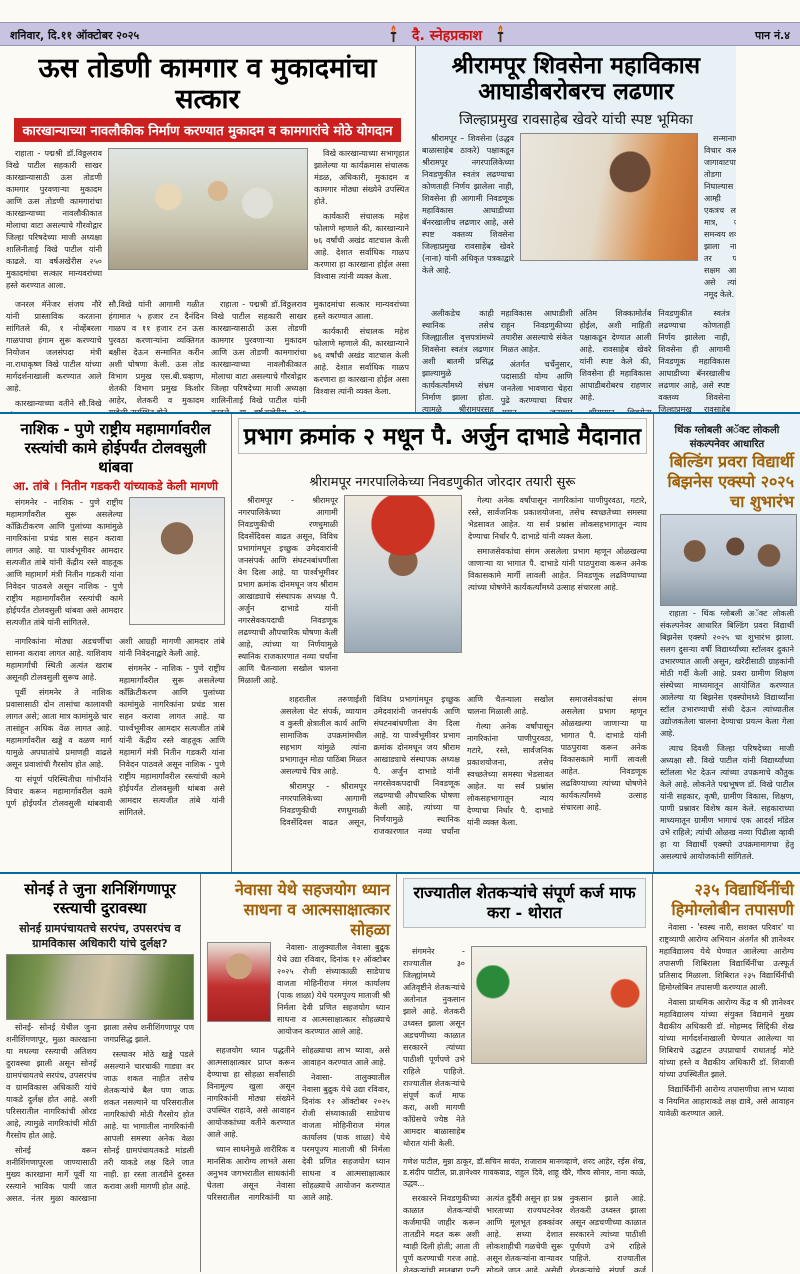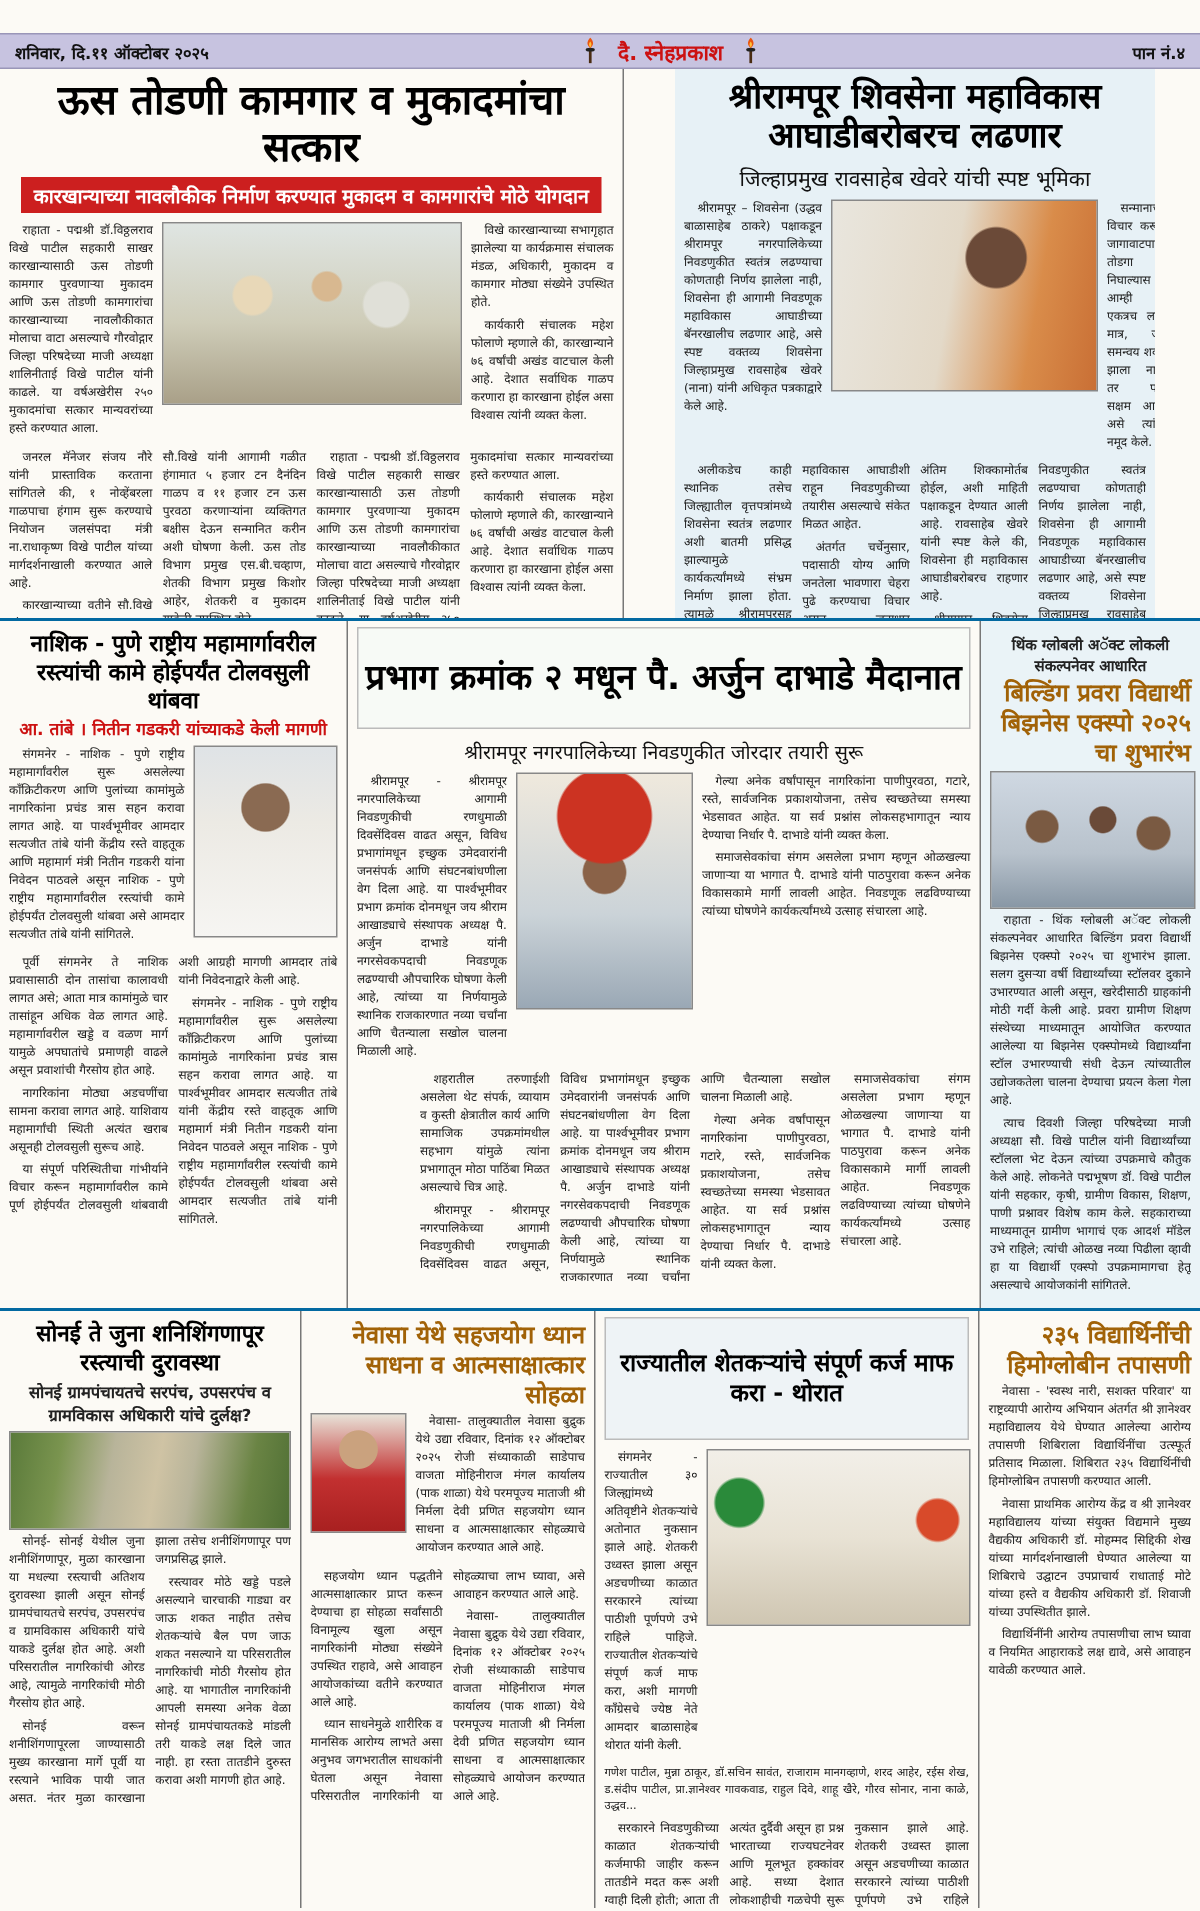--- a/index.html
+++ b/index.html
@@ -25,21 +25,21 @@
   .h-big{font-size:27px;line-height:1.15;font-weight:bold;text-align:center;margin:2px 0 4px;color:#000;}
   .h-big2{font-size:23px;line-height:1.15;font-weight:bold;text-align:center;margin:2px 0 4px;color:#000;}
   .h-mid{font-size:15px;line-height:1.25;font-weight:bold;text-align:center;margin:2px 0 2px;color:#000;}
   .h-sm{font-size:16px;line-height:1.25;font-weight:bold;text-align:right;margin:2px 0 2px;color:#a16207;}
   .banner-red{background:#cc1f1f;color:#fff;font-weight:bold;font-size:13px;text-align:center;
               padding:3px 4px;margin:2px 8px 6px;}
   .sub-plain{font-size:14px;font-weight:normal;text-align:center;margin:1px 0 5px;color:#111;}
   .sub-red{font-size:11.5px;font-weight:bold;text-align:center;color:#cc1111;margin:1px 0 4px;}
   .sub-dark{font-size:11px;font-weight:bold;text-align:center;color:#222;margin:1px 0 4px;}
   .kicker{font-size:10px;font-weight:bold;text-align:center;color:#222;margin:4px 0 1px;}
-  .boxed{border:1px solid #bbb;background:#f7faf6;padding:18px 4px;margin-bottom:6px;}
+  .boxed{border:1px solid #bbb;background:#f7faf6;padding:2px 4px;margin-bottom:18px;}
   
   .btxt{font-size:8px;line-height:1.5;text-align:justify;}
   .btxt p{margin:0 0 3px;text-indent:9px;}
   .cols2{column-count:2;column-gap:7px;}
   .cols3{column-count:3;column-gap:7px;}
   .cols4{column-count:4;column-gap:7px;}
   .toprow{display:flex;gap:6px;margin-bottom:4px;}
   .toprow .tcol{flex:1;}
   
   .photo{border:1px solid #888;flex-shrink:0;}
@@ -117,21 +117,21 @@
         </div>
       </div>
       <div class="btxt cols4" style="height:168px;overflow:hidden;">
         <p>जनरल मॅनेजर संजय नौरे यांनी प्रास्ताविक करताना सांगितले की, १ नोव्हेंबरला गाळपाचा हंगाम सुरू करण्याचे नियोजन जलसंपदा मंत्री ना.राधाकृष्ण विखे पाटील यांच्या मार्गदर्शनाखाली करण्यात आले आहे.</p>
         <p>कारखान्याच्या वतीने सौ.विखे यांचा सत्कार करण्यात आला. सौ.विखे यांनी आगामी गळीत हंगामात ५ हजार टन दैनंदिन गाळप व ११ हजार टन ऊस पुरवठा करणाऱ्यांना व्यक्तिगत बक्षीस देऊन सन्मानित करीन अशी घोषणा केली. ऊस तोड विभाग प्रमुख एस.बी.चव्हाण, शेतकी विभाग प्रमुख किशोर आहेर, शेतकरी व मुकादम यावेळी उपस्थित होते.</p>
         <p>राहाता - पद्मश्री डॉ.विठ्ठलराव विखे पाटील सहकारी साखर कारखान्यासाठी ऊस तोडणी कामगार पुरवणाऱ्या मुकादम आणि ऊस तोडणी कामगारांचा कारखान्याच्या नावलौकीकात मोलाचा वाटा असल्याचे गौरवोद्गार जिल्हा परिषदेच्या माजी अध्यक्षा शालिनीताई विखे पाटील यांनी काढले. या वर्षअखेरीस २५० मुकादमांचा सत्कार मान्यवरांच्या हस्ते करण्यात आला.</p>
         <p>कार्यकारी संचालक महेश फोलाणे म्हणाले की, कारखान्याने ७६ वर्षांची अखंड वाटचाल केली आहे. देशात सर्वाधिक गाळप करणारा हा कारखाना होईल असा विश्वास त्यांनी व्यक्त केला.</p>
       </div>
     </section>
 
-    <section class="art bg-blue" style="width:320px;margin-left:34px;">
+    <section class="art bg-blue" style="width:320px;">
       <h1 class="h-big2">श्रीरामपूर शिवसेना महाविकास आघाडीबरोबरच लढणार</h1>
       <div class="sub-plain">जिल्हाप्रमुख रावसाहेब खेवरे यांची स्पष्ट भूमिका</div>
       <div class="toprow">
         <div class="tcol btxt" style="flex:0 0 92px;">
           <p>श्रीरामपूर – शिवसेना (उद्धव बाळासाहेब ठाकरे) पक्षाकडून श्रीरामपूर नगरपालिकेच्या निवडणुकीत स्वतंत्र लढण्याचा कोणताही निर्णय झालेला नाही, शिवसेना ही आगामी निवडणूक महाविकास आघाडीच्या बॅनरखालीच लढणार आहे, असे स्पष्ट वक्तव्य शिवसेना जिल्हाप्रमुख रावसाहेब खेवरे (नाना) यांनी अधिकृत पत्रकाद्वारे केले आहे.</p>
         </div>
         <div class="photo ph-khevre" style="width:178px;height:128px;"></div>
         <div class="tcol btxt">
           <p>सन्मानाचा विचार करून जागावाटपाचा तोडगा निघाल्यास आम्ही एकत्रच लढू, मात्र, जर समन्वय शक्य झाला नाही तर पक्ष सक्षम आहे, असे त्यांनी नमूद केले.</p>
         </div>
@@ -149,22 +149,22 @@
     <section class="art vline" style="width:240px;">
       <h2 class="h-mid">नाशिक - पुणे राष्ट्रीय महामार्गावरील रस्त्यांची कामे होईपर्यंत टोलवसुली थांबवा</h2>
       <div class="sub-red">आ. तांबे । नितीन गडकरी यांच्याकडे केली मागणी</div>
       <div class="toprow">
         <div class="tcol btxt">
           <p>संगमनेर - नाशिक - पुणे राष्ट्रीय महामार्गांवरील सुरू असलेल्या काँक्रिटीकरण आणि पुलांच्या कामांमुळे नागरिकांना प्रचंड त्रास सहन करावा लागत आहे. या पार्श्वभूमीवर आमदार सत्यजीत तांबे यांनी केंद्रीय रस्ते वाहतूक आणि महामार्ग मंत्री नितीन गडकरी यांना निवेदन पाठवले असून नाशिक - पुणे राष्ट्रीय महामार्गांवरील रस्त्यांची कामे होईपर्यंत टोलवसुली थांबवा असे आमदार सत्यजीत तांबे यांनी सांगितले.</p>
         </div>
         <div class="photo ph-tambe" style="width:96px;height:128px;"></div>
       </div>
       <div class="btxt cols2" style="height:238px;overflow:hidden;">
+        <p>नागरिकांना मोठ्या अडचणींचा सामना करावा लागत आहे. याशिवाय महामार्गांची स्थिती अत्यंत खराब असूनही टोलवसुली सुरूच आहे.</p>
         <p>पूर्वी संगमनेर ते नाशिक प्रवासासाठी दोन तासांचा कालावधी लागत असे; आता मात्र कामांमुळे चार तासांहून अधिक वेळ लागत आहे. महामार्गावरील खड्डे व वळण मार्ग यामुळे अपघातांचे प्रमाणही वाढले असून प्रवाशांची गैरसोय होत आहे.</p>
-        <p>नागरिकांना मोठ्या अडचणींचा सामना करावा लागत आहे. याशिवाय महामार्गांची स्थिती अत्यंत खराब असूनही टोलवसुली सुरूच आहे.</p>
         <p>या संपूर्ण परिस्थितीचा गांभीर्याने विचार करून महामार्गावरील कामे पूर्ण होईपर्यंत टोलवसुली थांबवावी अशी आग्रही मागणी आमदार तांबे यांनी निवेदनाद्वारे केली आहे.</p>
         <p>संगमनेर - नाशिक - पुणे राष्ट्रीय महामार्गांवरील सुरू असलेल्या काँक्रिटीकरण आणि पुलांच्या कामांमुळे नागरिकांना प्रचंड त्रास सहन करावा लागत आहे. या पार्श्वभूमीवर आमदार सत्यजीत तांबे यांनी केंद्रीय रस्ते वाहतूक आणि महामार्ग मंत्री नितीन गडकरी यांना निवेदन पाठवले असून नाशिक - पुणे राष्ट्रीय महामार्गांवरील रस्त्यांची कामे होईपर्यंत टोलवसुली थांबवा असे आमदार सत्यजीत तांबे यांनी सांगितले.</p>
       </div>
     </section>
 
     <section class="art vline" style="width:437px;">
       <div class="boxed">
         <h1 class="h-big2" style="margin:2px 0;">प्रभाग क्रमांक २ मधून पै. अर्जुन दाभाडे मैदानात</h1>
       </div>
       <div class="sub-plain" style="font-size:13px;">श्रीरामपूर नगरपालिकेच्या निवडणुकीत जोरदार तयारी सुरू</div>

